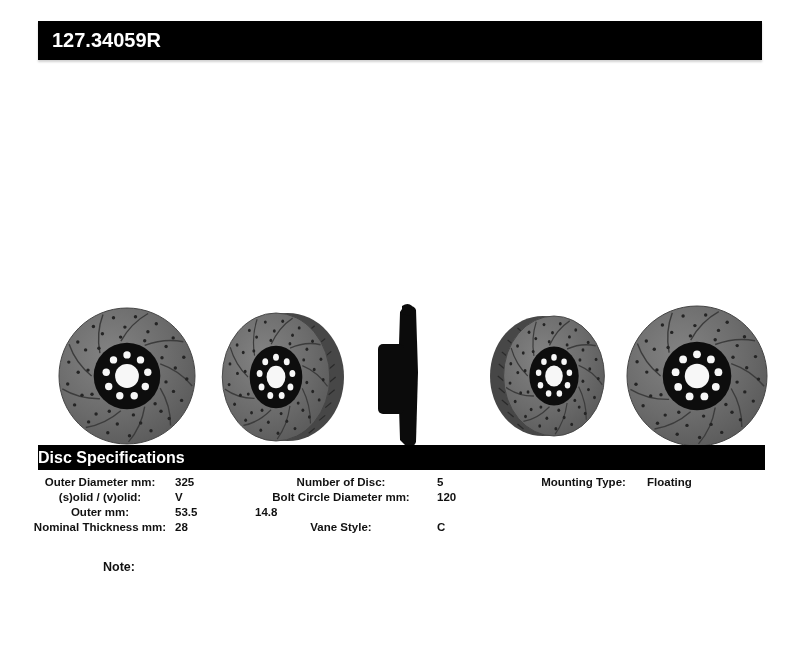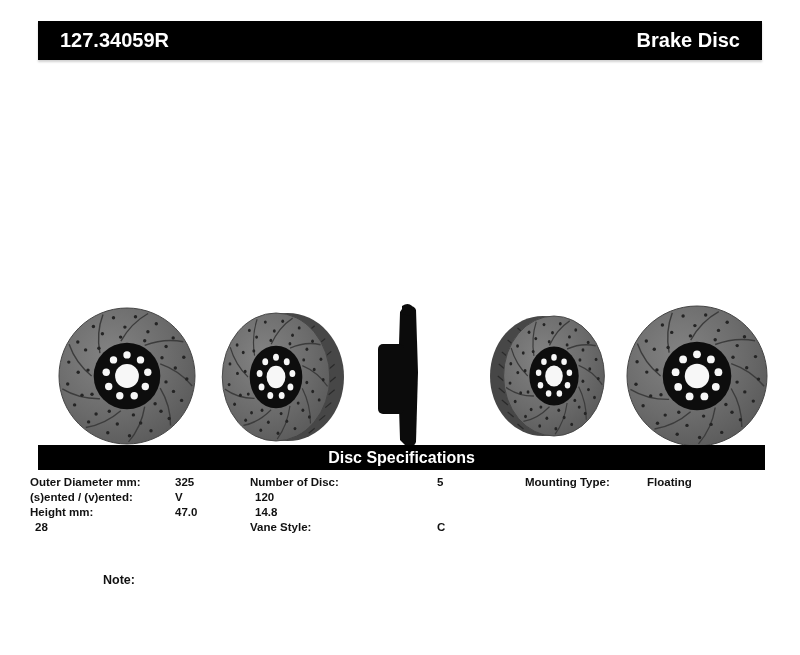--- a/index.html
+++ b/index.html
@@ -7,54 +7,53 @@
     position:relative;
     width:800px;height:655px;
     background:#ffffff;
     font-family:"Liberation Sans", sans-serif;
     overflow:hidden;
   }
   .header-bar{
     position:absolute;left:38px;top:21px;width:724px;height:39px;
     background:#000;color:#fff;
     display:flex;align-items:center;justify-content:space-between;
-    padding:0 22px;box-sizing:border-box;
+    padding:0 14px;box-sizing:border-box;
     font-size:20px;font-weight:bold;
     box-shadow:0 2px 2px rgba(0,0,0,0.18);
   }
   .disc-row svg{position:absolute;}
   .spec-banner{
     position:absolute;left:38px;top:445px;width:727px;height:25px;
     background:#000;color:#fff;
-    display:flex;align-items:center;justify-content:center;
+    display:flex;align-items:center;justify-content:flex-start;
     font-size:16px;font-weight:bold;
   }
   .spec-col{
     position:absolute;top:475px;
     font-size:11.5px;font-weight:bold;color:#111;
   }
   .spec-col .row{display:flex;line-height:15px;}
-  .spec-col .lbl{text-align:left;white-space:nowrap;}
+  .spec-col .lbl{text-align:center;white-space:nowrap;}
   .spec-col .val{margin-left:5px;white-space:nowrap;text-align:right;}
   .col-left{left:30px;}   .col-left  .lbl{width:140px;}
   .col-mid{left:250px;}   .col-mid   .lbl{width:182px;}
   .col-right{left:525px;} .col-right .lbl{width:117px;}
   .note{
-    position:absolute;left:95px;top:573px;
+    position:absolute;left:95px;top:560px;
     font-size:12.5px;font-weight:bold;color:#111;padding-left:8px;
   }
 </style>
 </head>
 <body>
 
 <div class="page">
 
   <div class="header-bar">
     <span>127.34059R</span>
-    <span>Brake Disc</span>
   </div>
 
   <svg width="0" height="0" style="position:absolute">
     <defs>
       <radialGradient id="rg" cx="38%" cy="35%" r="75%">
         <stop offset="0%" stop-color="#838383"></stop>
         <stop offset="60%" stop-color="#6b6b6b"></stop>
         <stop offset="100%" stop-color="#585858"></stop>
       </radialGradient>
     </defs>
@@ -355,37 +354,39 @@
   <div class="spec-banner">
     <span>Disc Specifications</span>
   </div>
 
   <div class="spec-col col-left" id="col-left">
       <div class="row">
         <span class="lbl">Outer Diameter mm:</span>
         <span class="val">325</span>
       </div>
       <div class="row">
-        <span class="lbl">(s)ented / (v)ented:</span>
+        <span class="lbl">(s)olid / (v)olid:</span>
         <span class="val">V</span>
       </div>
       <div class="row">
-        <span class="lbl">Height mm:</span>
-        <span class="val">47.0</span>
-      </div>
-      <div class="row">
+        <span class="lbl">Outer mm:</span>
+        <span class="val">53.5</span>
+      </div>
+      <div class="row">
+        <span class="lbl">Nominal Thickness mm:</span>
         <span class="val">28</span>
       </div>
     </div>
   <div class="spec-col col-mid" id="col-mid">
       <div class="row">
         <span class="lbl">Number of Disc:</span>
         <span class="val">5</span>
       </div>
       <div class="row">
+        <span class="lbl">Bolt Circle Diameter mm:</span>
         <span class="val">120</span>
       </div>
       <div class="row">
         <span class="val">14.8</span>
       </div>
       <div class="row">
         <span class="lbl">Vane Style:</span>
         <span class="val">C</span>
       </div>
     </div>

